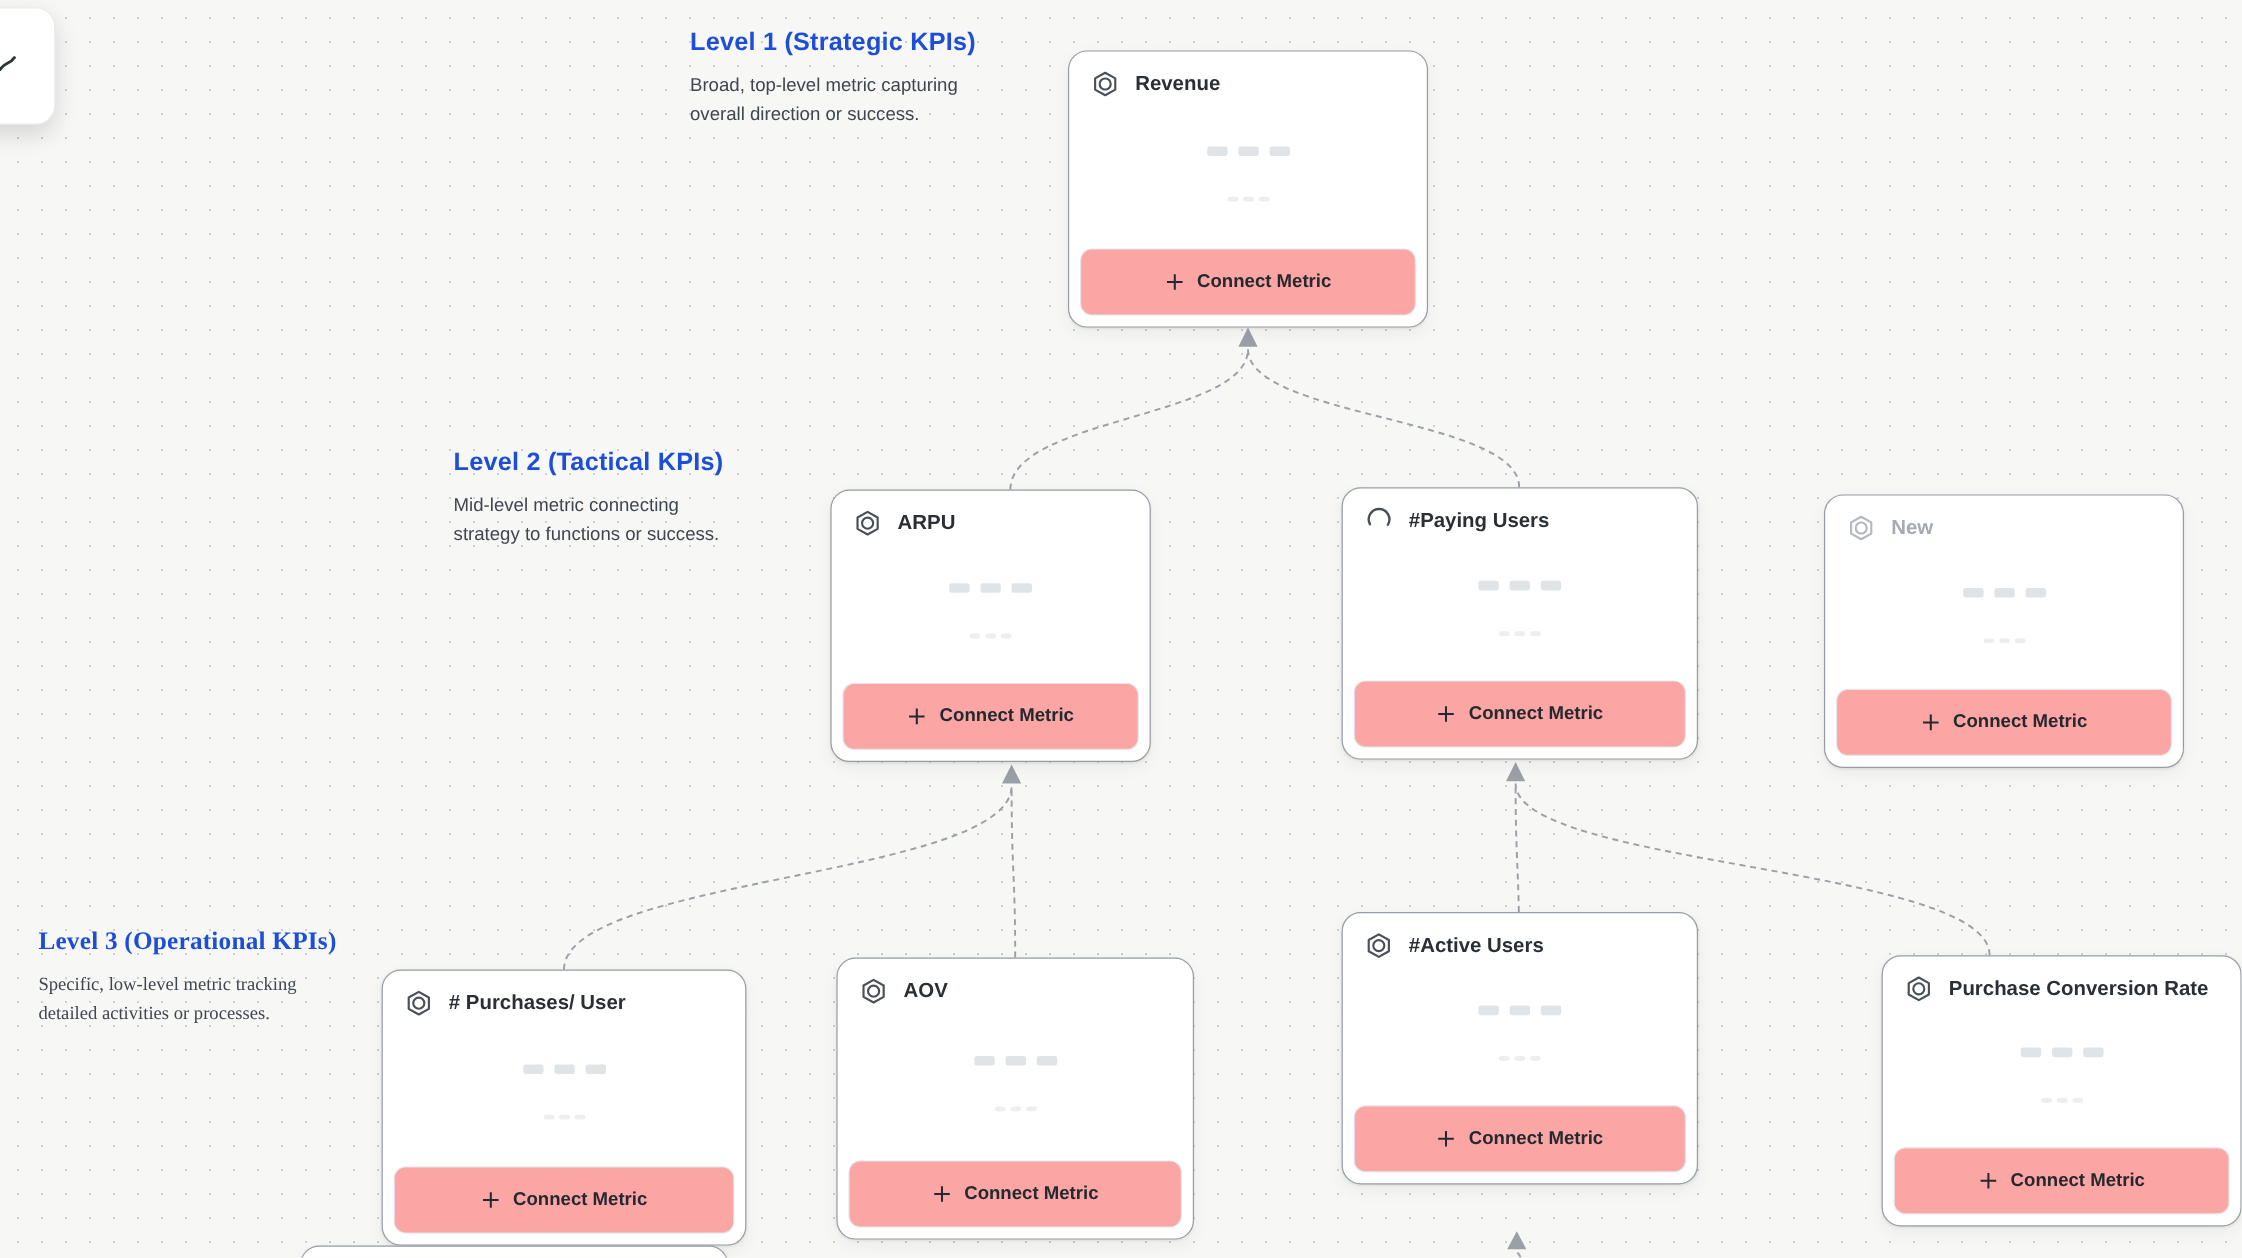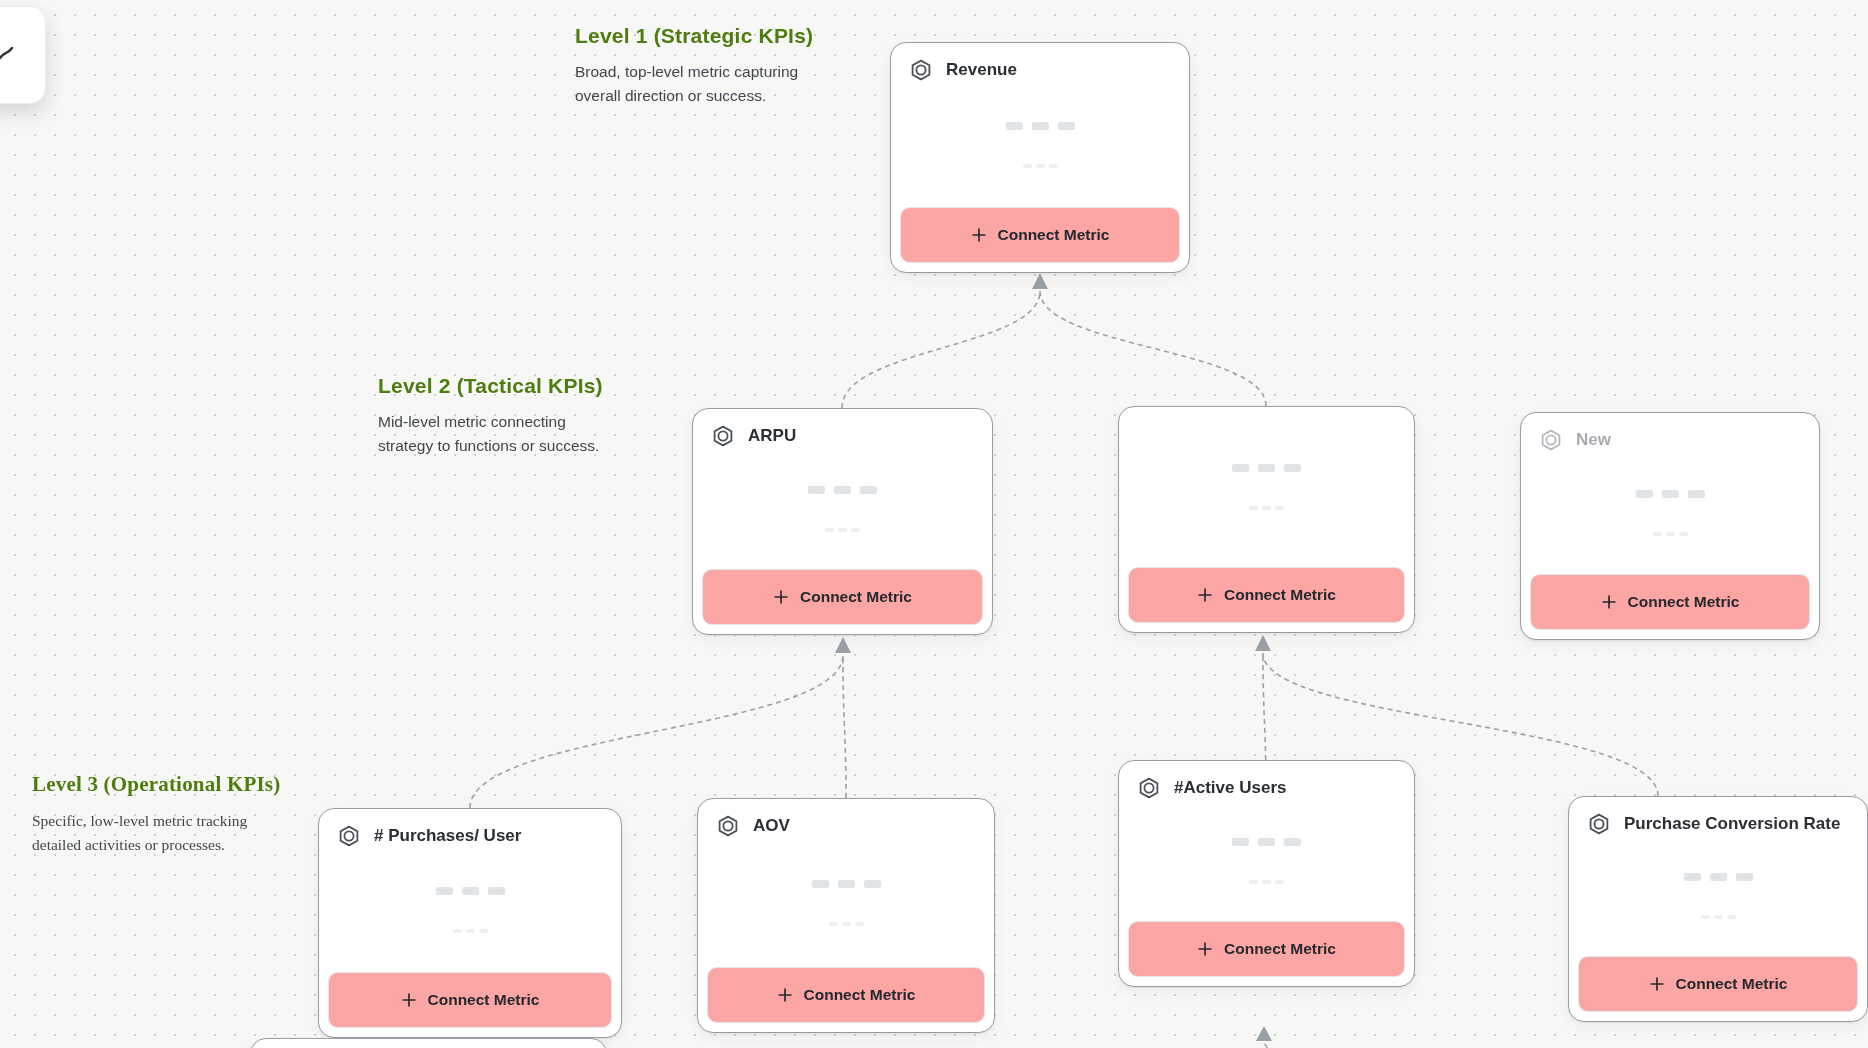--- a/index.html
+++ b/index.html
@@ -6,21 +6,21 @@
   body{
     width:1868px;height:1048px;overflow:hidden;position:relative;
     font-family:"Liberation Sans", sans-serif;
     background-color:#f7f7f6;
     background-image:radial-gradient(circle, #cdd0d2 1.15px, rgba(0,0,0,0) 1.3px);
     background-size:20px 20px;
     background-position:5px 5px;
   }
   
   .level-label{position:absolute;z-index:2;}
-  .level-title{font-size:21px;font-weight:700;color:#4d7c0f;letter-spacing:.2px;}
+  .level-title{font-size:21px;font-weight:700;color:#1d4ed8;letter-spacing:.2px;}
   .level-desc{margin-top:12px;font-size:15.5px;line-height:24px;color:#40464e;}
   .lvl1{left:575px;top:24px;}
   .lvl2{left:378px;top:374px;}
   .lvl3{left:32px;top:772px;font-family:Liberation Serif, serif;}
   
   svg.edges{position:absolute;left:0;top:0;z-index:1;}
   .edge{fill:none;stroke:#9aa0a5;stroke-width:1.6;stroke-dasharray:5 4;}
   .arrowhead{fill:#9aa0a5;stroke:none;}
   
   .card{
@@ -38,21 +38,21 @@
   .sk-bar{width:17px;height:8px;border-radius:2px;background:#e1e4e7;}
   .sk-row.small{gap:4px;}
   .sk-row.small .sk-bar{width:9px;height:4px;background:#eceef0;}
   .connect-btn{
     margin:0 9px 9px 9px;height:56px;flex:0 0 auto;
     background:#fca5a5;border:1px solid #e3e6e9;border-radius:10px;
     display:flex;align-items:center;justify-content:center;gap:11px;
     font-family:inherit;font-size:15.5px;font-weight:600;color:#24292e;cursor:pointer;
   }
   .c-revenue  {left:890px; top:42px;  width:300px;height:231px;}
-  .c-arpu     {left:692px; top:408px; width:301px;height:227px;}
+  .c-arpu     {left:692px; top:408px; width:267px;height:227px;}
   .c-paying   {left:1118px;top:406px; width:297px;height:227px;}
   .c-new      {left:1520px;top:412px; width:300px;height:228px;}
   .c-purchases{left:318px; top:808px; width:304px;height:230px;}
   .c-aov      {left:697px; top:798px; width:298px;height:235px;}
   .c-active   {left:1118px;top:760px; width:297px;height:227px;justify-content:space-between;}
   .c-pcr      {left:1568px;top:796px; width:300px;height:226px;}
   .c-partial  {left:250px; top:1038px;width:357px;height:60px;}
   
   .mini-panel{
     position:absolute;left:-42px;top:6px;width:86px;height:96px;z-index:3;
@@ -157,20 +157,28 @@
   </div>
   <button class="connect-btn">
     <svg width="16" height="16" viewBox="0 0 16 16">
         <path d="M8 1.5 V14.5 M1.5 8 H14.5" stroke="#24292e" stroke-width="1.7"></path>
       </svg>
     <span>Connect Metric</span>
   </button>
 </div>
 
 <div class="card c-paying">
+  <div class="card-header">
+    <span class="icon-wrap">
+      <svg width="24" height="24" viewBox="0 0 24 24">
+          <path d="M4.6,14.8 A8.6,8.6 0 1 1 19.6,15.2" fill="none" stroke="#4a5058" stroke-width="2" stroke-linecap="round"></path>
+        </svg>
+    </span>
+    <span class="card-title">#Paying Users</span>
+  </div>
   <div class="card-body">
     <div class="sk-row">
         <span class="sk-bar"></span>
         <span class="sk-bar"></span>
         <span class="sk-bar"></span>
       </div>
     <div class="sk-row small">
         <span class="sk-bar"></span>
         <span class="sk-bar"></span>
         <span class="sk-bar"></span>

